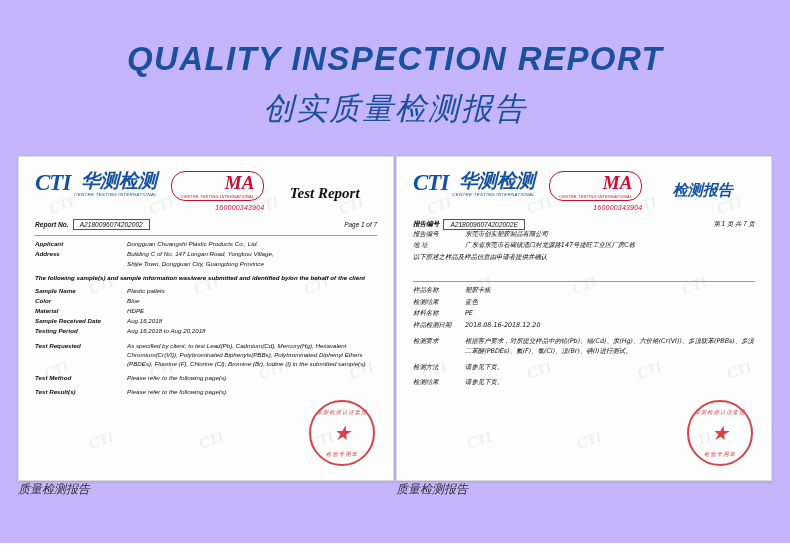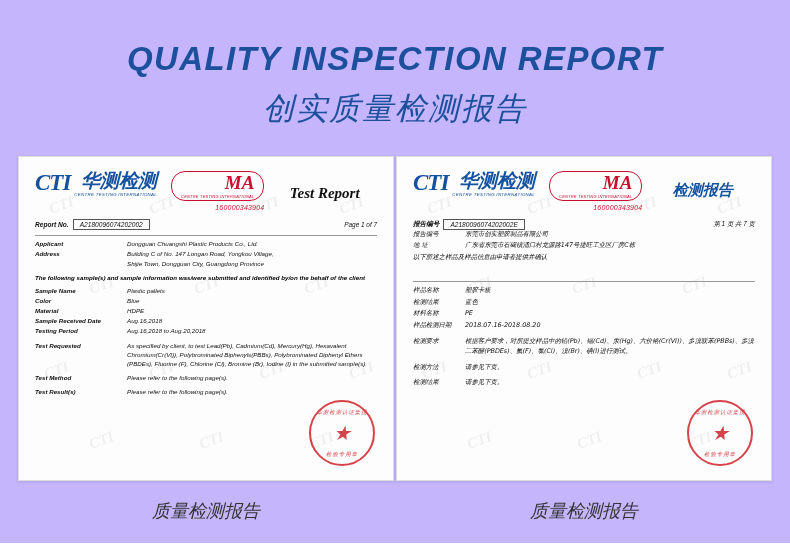--- a/index.html
+++ b/index.html
@@ -250,24 +250,23 @@
     width: 100%;
     text-align: center;
     color: #d0232b;
     font-size: 5.4px;
     font-family: "DejaVu Sans", sans-serif;
     letter-spacing: 1px;
   }
   .stamp .arc-top { top: 7px; }
   .stamp .arc-bottom { bottom: 6px; }
   .caption {
-    text-align: center;
-    font-size: 18px;
+    font-size: 12px;
     color: #333;
-    margin-top: 18px;
+    margin-top: 0;
     font-family: "DejaVu Sans", sans-serif;
   }
 </style>
 </head>
 <body>
 
 <div class="page">
 
   <div class="header">
     <div class="title-en">QUALITY INSPECTION REPORT</div>
@@ -455,21 +454,21 @@
           <div class="kv2">
             <div class="k">检测结果</div>
             <div class="v">蓝色</div>
           </div>
           <div class="kv2">
             <div class="k">材料名称</div>
             <div class="v">PE</div>
           </div>
           <div class="kv2">
             <div class="k">样品检测日期</div>
-            <div class="v">2018.07.16-2018.08.20</div>
+            <div class="v">2018.08.16-2018.12.20</div>
           </div>
 
           <div style="height:5px"></div>
 
           <div class="kv2">
             <div class="k">检测要求</div>
             <div class="v">根据客户要求，对所提交样品中的铅(Pb)、镉(Cd)、汞(Hg)、六价铬(Cr(VI))、多溴联苯(PBBs)、多溴二苯醚(PBDEs)、氟(F)、氯(Cl)、溴(Br)、碘(I)进行测试。</div>
           </div>
           <div style="height:4px"></div>
           <div class="kv2">

